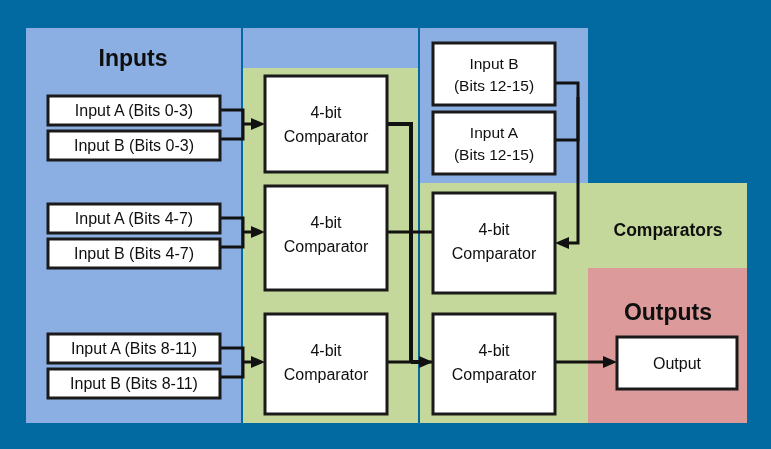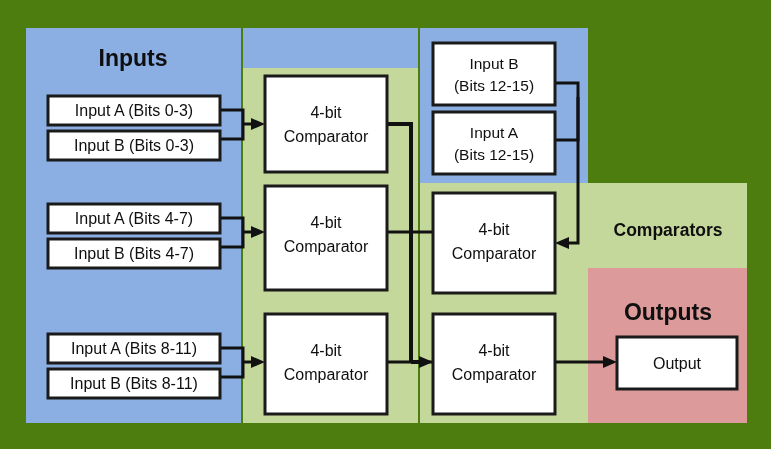--- a/index.html
+++ b/index.html
@@ -4,21 +4,21 @@
 <style>
   html, body {
     margin: 0;
     padding: 0;
     background: #ffffff;
   }
   #stage {
     position: relative;
     width: 771px;
     height: 449px;
-    background: #4d7c0f;
+    background: #0369a1;
     overflow: hidden;
     font-family: "Liberation Sans", sans-serif;
   }
   svg#diagram {
     position: absolute;
     left: 0;
     top: 0;
     width: 771px;
     height: 449px;
   }

